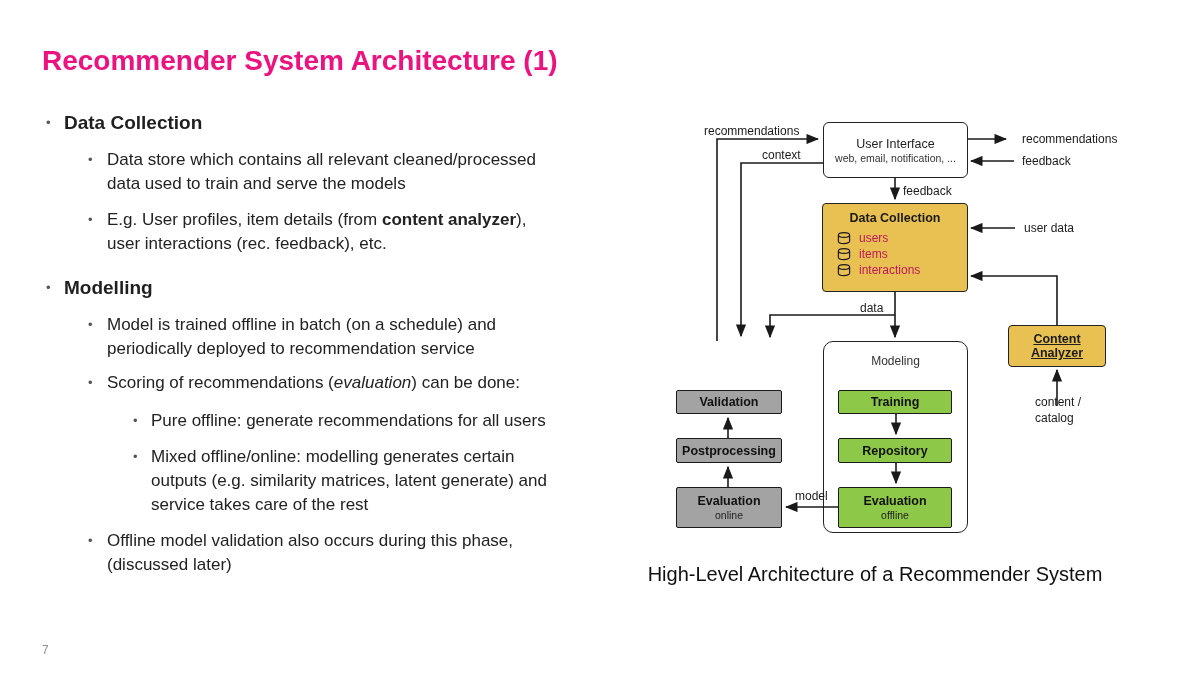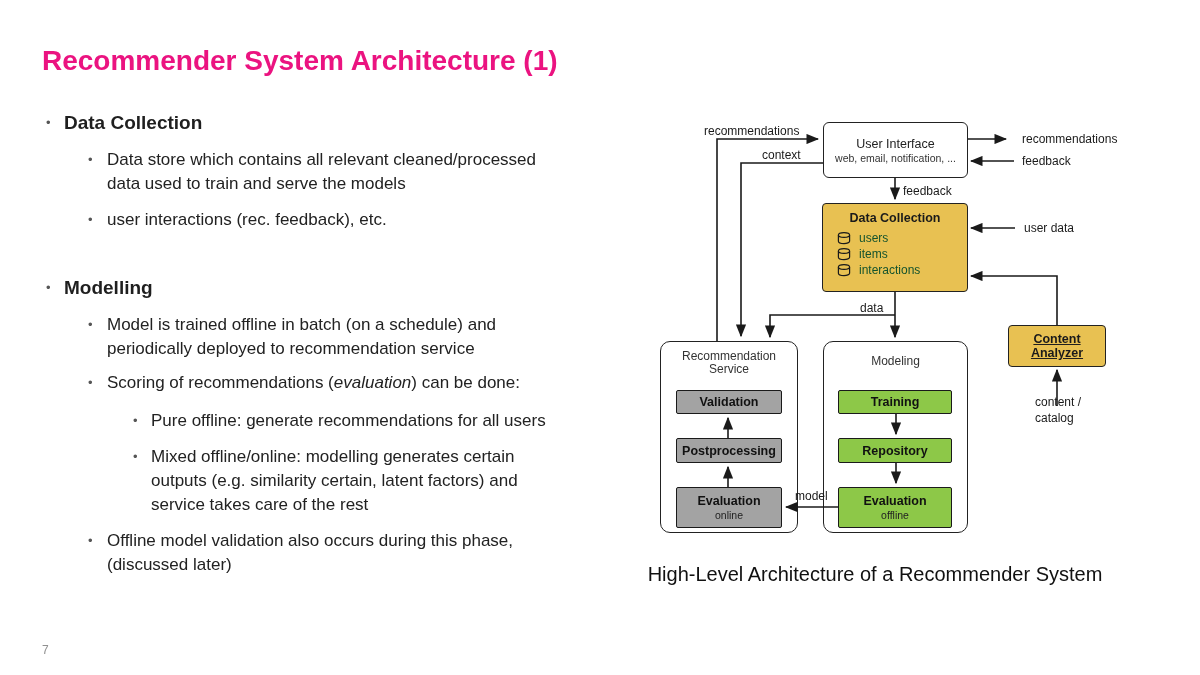--- a/index.html
+++ b/index.html
@@ -22,21 +22,21 @@
   
   .dbox { position:absolute; border:1.6px solid #222; background:#fff; }
   .round6 { border-radius:6px; } .round4 { border-radius:4px; } .round10 { border-radius:10px; }
   .yellow { background:#E8C152; }
   .blue   { background:#a3a3a3; }
   .green  { background:#8DC848; }
   .ui-box { display:flex; flex-direction:column; align-items:center; justify-content:center; gap:1px; }
   .ui-title { font-size:12.5px; color:#222; }
   .ui-sub { font-size:10.5px; color:#333; }
   .dc-title { position:absolute; left:0; right:0; top:7px; text-align:center; font-size:12.5px; font-weight:bold; color:#1a1a1a; }
-  .dc-row { position:absolute; left:14px; display:flex; align-items:center; gap:8px; font-size:12px; color:#14532d; height:16px; }
+  .dc-row { position:absolute; left:14px; display:flex; align-items:center; gap:8px; font-size:12px; color:#be185d; height:16px; }
   .cont-title { position:absolute; left:0; right:0; text-align:center; font-size:12px; color:#333; line-height:13px; }
   .inner { position:absolute; display:flex; flex-direction:column; align-items:center; justify-content:center; border:1.5px solid #1a1a1a; border-radius:2px; }
   .inner .lab { font-size:12.5px; font-weight:bold; color:#111; }
   .inner .sub { font-size:10.5px; color:#222; margin-top:1px; }
   .ca-box { display:flex; flex-direction:column; align-items:center; justify-content:center;text-decoration:underline; }
   .ca-box div { font-size:12.5px; font-weight:bold; color:#1a1a1a; line-height:14px; }
   .edge-label { position:absolute; font-size:12px; color:#1a1a1a; white-space:nowrap; }
   .caption { left:640px; top:563px; width:470px; text-align:center; font-size:20px; color:#111; }
   .page-num { left:42px; top:643px; font-size:12px; color:#909090; }
   .source { left:515px; top:644px; font-size:12.5px; color:#3d3d3d; }
@@ -60,20 +60,21 @@
     <span class="dot">•</span>
     <div class="lines">
       <div>Data store which contains all relevant cleaned/processed</div>
       <div>data used to train and serve the models</div>
     </div>
   </div>
 
   <div class="li l2" style="top:208px">
     <span class="dot">•</span>
     <div class="lines">
+      <div><span>E.g. User profiles, item details (from </span><span class="b">content analyzer</span><span>),</span></div>
       <div>user interactions (rec. feedback), etc.</div>
     </div>
   </div>
 
   <div class="li l1" style="top:277px">
     <span class="dot">•</span>
     <div class="lines">
         <div>Modelling</div>
       </div>
   </div>
@@ -97,21 +98,21 @@
     <span class="dot">•</span>
     <div class="lines">
       <div>Pure offline: generate recommendations for all users</div>
     </div>
   </div>
 
   <div class="li l3" style="top:445px">
     <span class="dot">•</span>
     <div class="lines">
       <div>Mixed offline/online: modelling generates certain</div>
-      <div>outputs (e.g. similarity certain, latent factors) and</div>
+      <div>outputs (e.g. similarity matrices, latent generate) and</div>
       <div>service takes care of the rest</div>
     </div>
   </div>
 
   <div class="li l2" style="top:529px">
     <span class="dot">•</span>
     <div class="lines">
       <div>Offline model validation also occurs during this phase,</div>
       <div>(discussed later)</div>
     </div>
@@ -145,26 +146,20 @@
         </svg>
       <span>interactions</span>
     </div>
   </div>
 
   <div class="dbox round4 yellow ca-box" style="left:1008px;top:325px;width:98px;height:42px">
     <div>Content</div>
     <div>Analyzer</div>
   </div>
 
-  <div class="dbox round10" style="left:660px;top:341px;width:138px;height:192px">
-    <div class="cont-title" style="top:8px">
-      <div>Recommendation</div>
-      <div>Service</div>
-    </div>
-  </div>
   <div class="inner blue" style="left:676px;top:390px;width:106px;height:24px">
     <div class="lab">Validation</div>
   </div>
   <div class="inner blue" style="left:676px;top:438px;width:106px;height:25px">
     <div class="lab">Postprocessing</div>
   </div>
   <div class="inner blue" style="left:676px;top:487px;width:106px;height:41px">
     <div class="lab">Evaluation</div>
     <div class="sub">online</div>
   </div>

